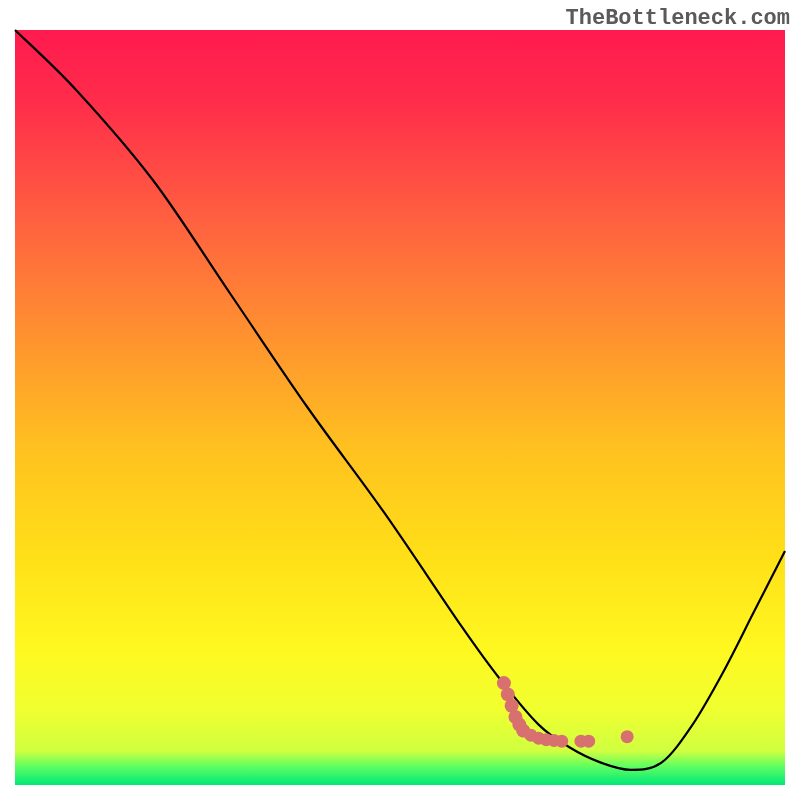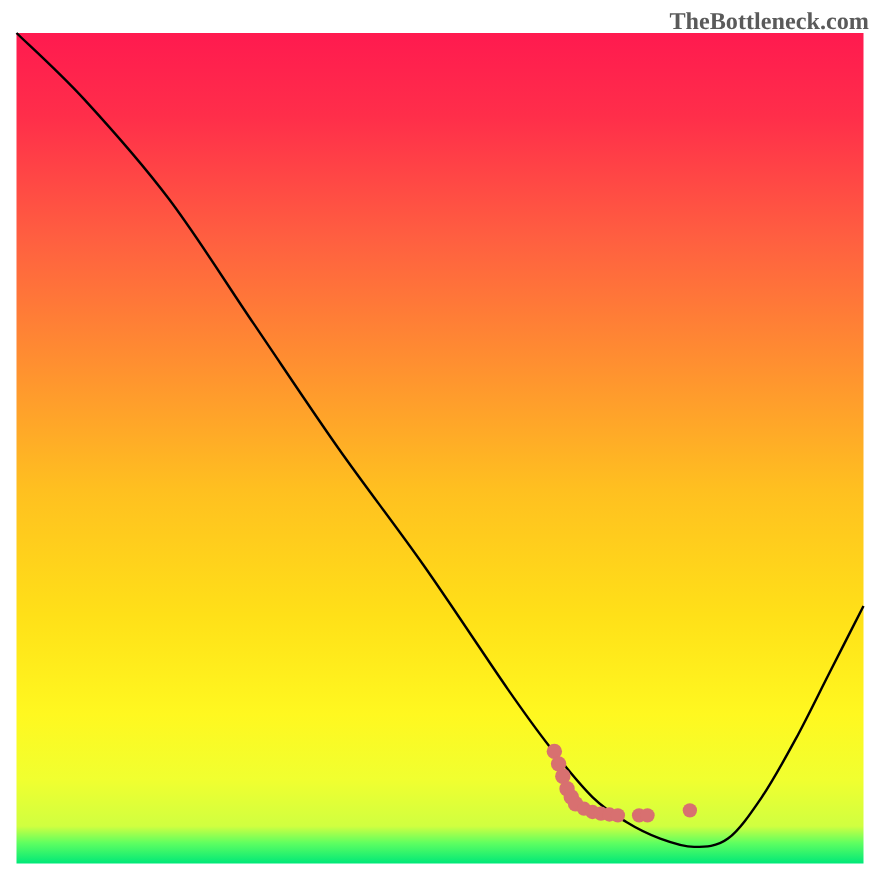--- a/index.html
+++ b/index.html
@@ -16,21 +16,21 @@
     position: relative;
   }
   .watermark {
     position: absolute;
     top: 6px;
     right: 10px;
     font-size: 22px;
     font-weight: bold;
     color: #5a5a5a;
     z-index: 10;
-    font-family: Liberation Serif, serif;
+    font-family: Liberation Mono, monospace;
   }
   svg {
     display: block;
   }
 </style>
 </head>
 <body>
 
 <div class="chart-container">
   <div class="watermark">TheBottleneck.com</div>

